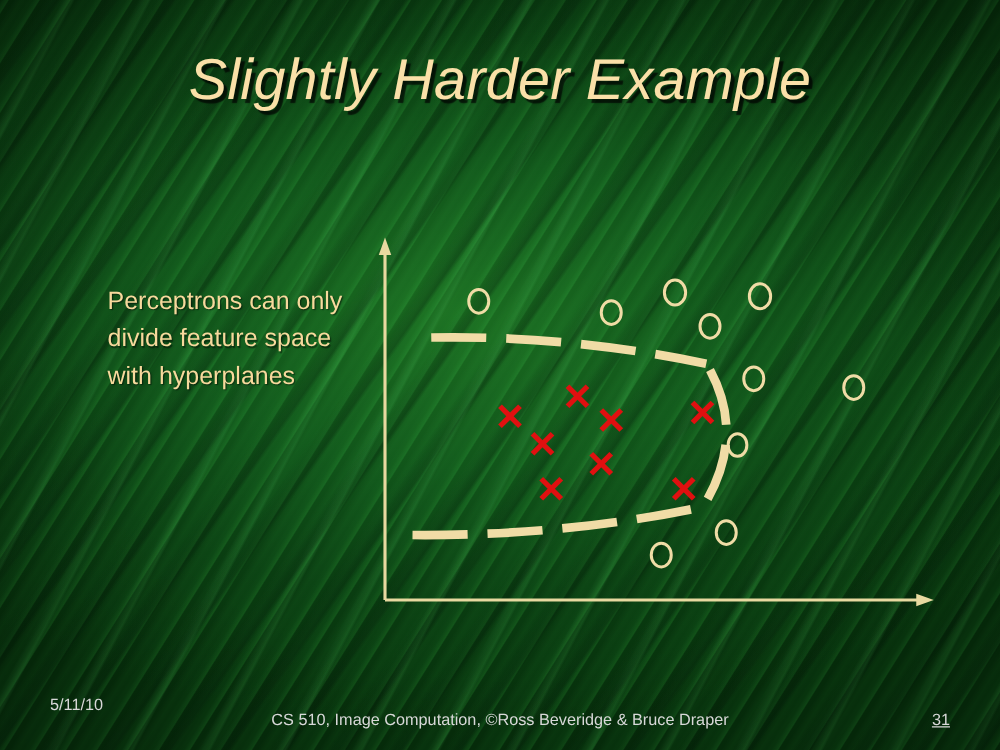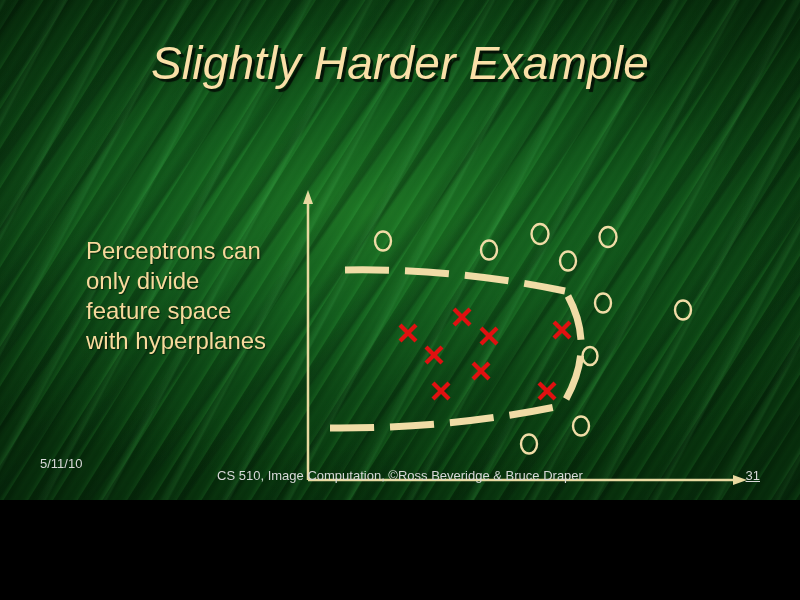--- a/index.html
+++ b/index.html
@@ -3,21 +3,21 @@
 <meta charset="utf-8">
 <style>
   html, body {
     margin: 0;
     padding: 0;
     background: #000;
   }
   #slide {
     position: relative;
     width: 800px;
-    height: 500px;
+    height: 600px;
     overflow: hidden;
     font-family: "Liberation Sans", sans-serif;
     background-color: #701a75;
   }
 
   
   .bg-layer {
     position: absolute;
     inset: 0;
     pointer-events: none;
@@ -81,23 +81,23 @@
     color: #FAE0A8;
     letter-spacing: .2px;
     text-shadow: 3px 3px 1px rgba(0,0,0,0.72);
     white-space: nowrap;
   }
 
   
   #body-text {
     position: absolute;
     left: 86px;
-    top: 236px;
+    top: 226px;
     width: 190px;
-    font-size: 24px;
+    font-size: 20px;
     line-height: 30px;
     color: #F7D99C;
     text-shadow: 1px 1px 1px rgba(0,0,0,0.5);
   }
 
   
   #diagram {
     position: absolute;
     left: 0;
     top: 0;

